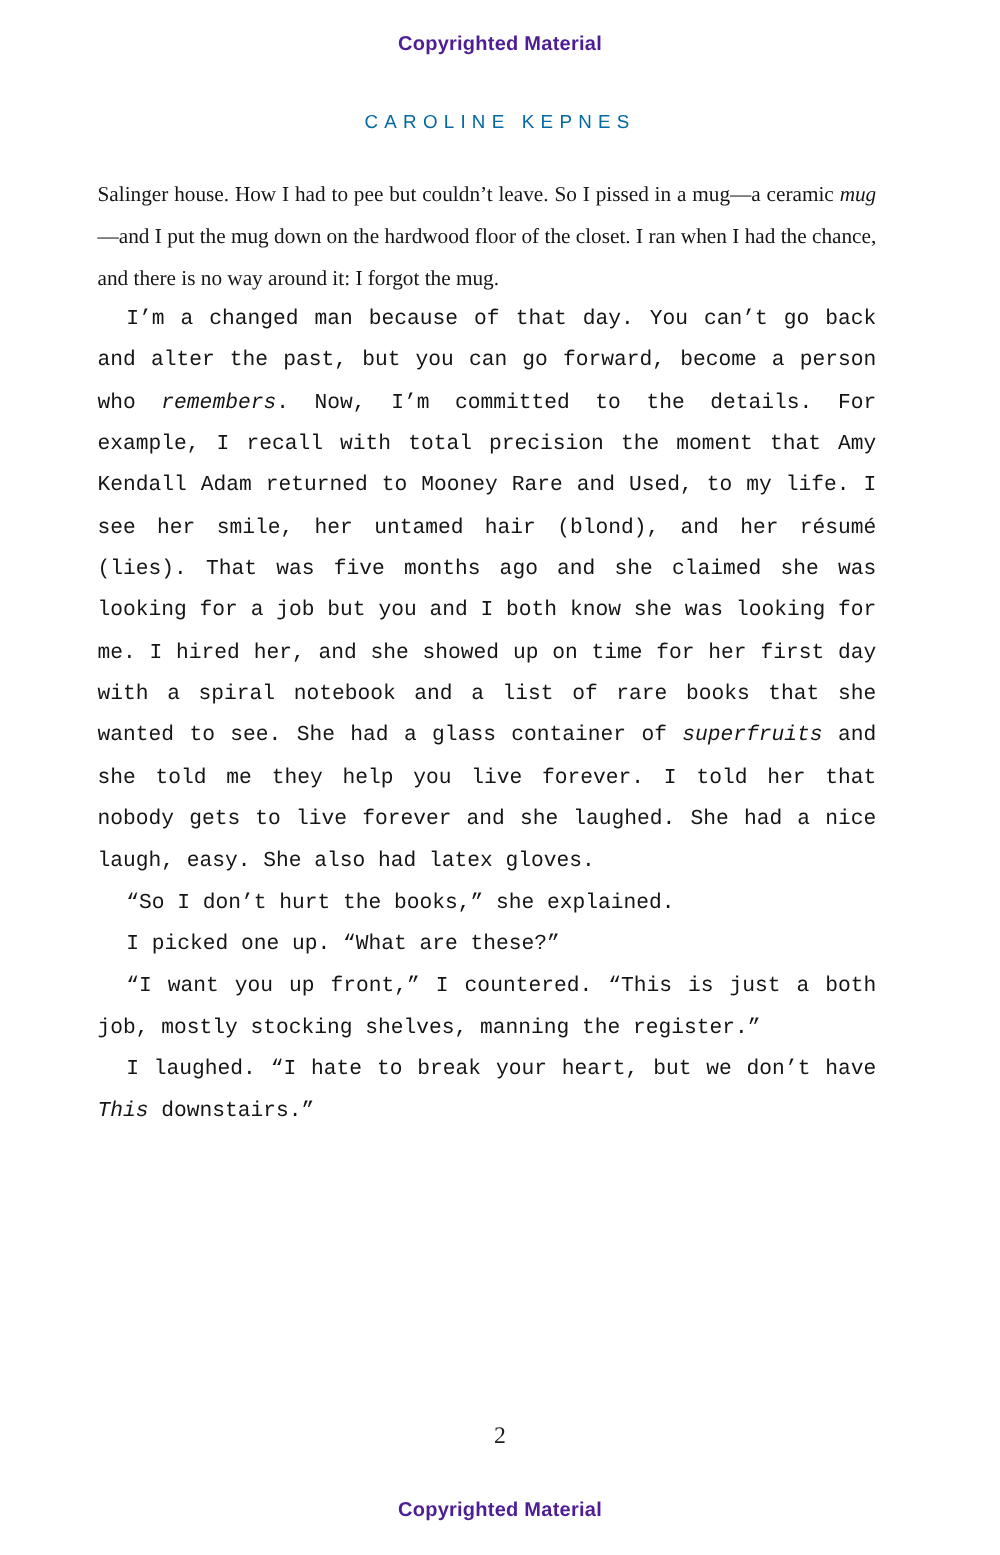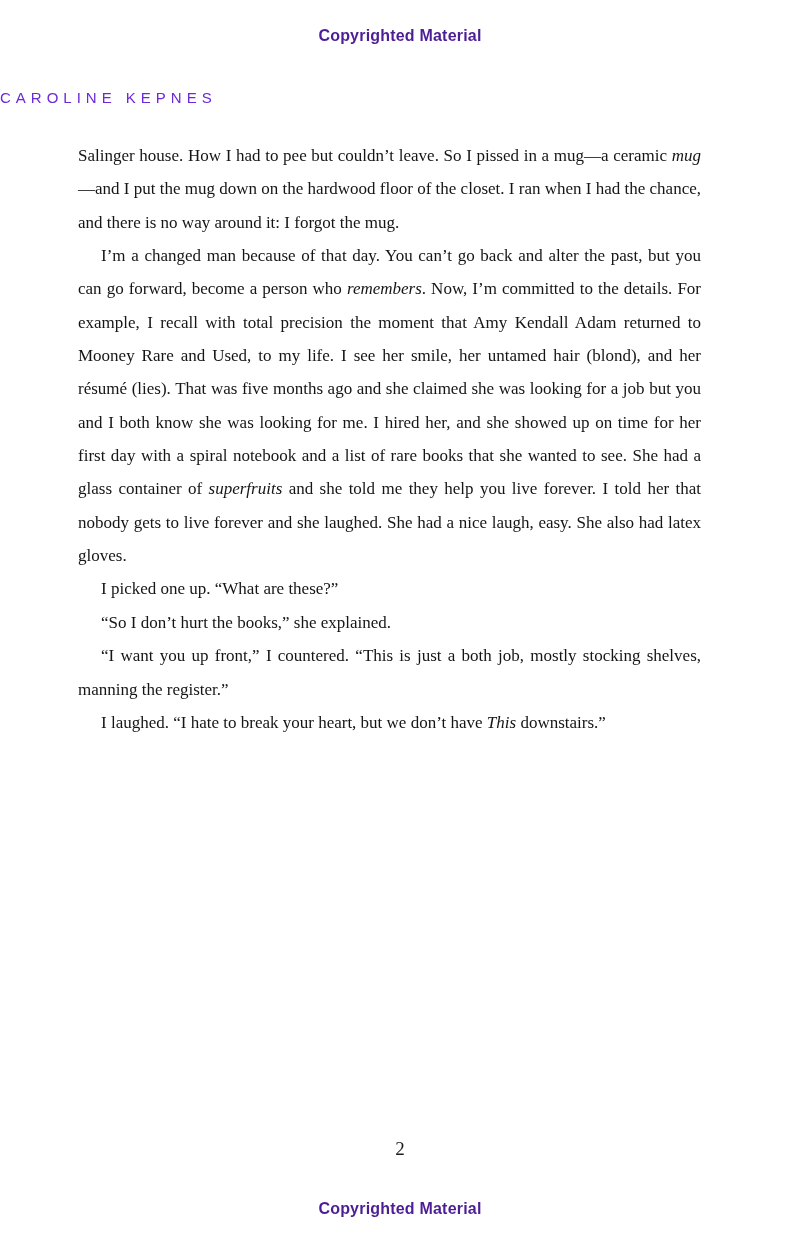--- a/index.html
+++ b/index.html
@@ -22,38 +22,38 @@
     font-weight: 700;
     font-size: 16px;
     color: #4c1d95;
     letter-spacing: 0.2px;
   }
   .notice-top { top: 27px; }
   .notice-bottom { top: 1200px; }
   .running-header {
     position: absolute;
     top: 89px; left: 0; width: 100%;
-    text-align: left;
+    text-align: center;
     font-family: "Liberation Sans", sans-serif;
     font-weight: 400;
     font-size: 15px;
     letter-spacing: 5px;
-    color: #6d28d9;
+    color: #0369a1;
   }
   .body-text {
     position: absolute;
     left: 78px; top: 139px;
     width: 623px;
     font-size: 17px;
     line-height: 33.35px;
     text-align: justify;
     color: #151515;
   }
   .para { margin: 0; padding: 0; }
-  .para.indent { text-indent: 23px; }
+  .para.indent { text-indent: 23px; font-family: Liberation Mono, monospace; }
   .it { font-style: italic; }
   .page-number {
     position: absolute;
     top: 1138px; left: 0; width: 100%;
     text-align: center;
     font-family: "Liberation Serif", serif;
     font-size: 19px;
     color: #1d1d1d;
   }
 </style>
@@ -62,22 +62,22 @@
 
 <div class="page">
 
   <div class="notice notice-top">Copyrighted Material</div>
 
   <div class="running-header">CAROLINE KEPNES</div>
 
   <div class="body-text">
       <p class="para"><span class="rm">Salinger house. How I had to pee but couldn’t leave. So I pissed in a mug—a ceramic </span><span class="it">mug</span><span class="rm">—and I put the mug down on the hardwood floor of the closet. I ran when I had the chance, and there is no way around it: I forgot the mug.</span></p>
       <p class="para indent"><span class="rm">I’m a changed man because of that day. You can’t go back and alter the past, but you can go forward, become a person who </span><span class="it">remembers</span><span class="rm">. Now, I’m committed to the details. For example, I recall with total precision the moment that Amy Kendall Adam returned to Mooney Rare and Used, to my life. I see her smile, her untamed hair (blond), and her résumé (lies). That was five months ago and she claimed she was looking for a job but you and I both know she was looking for me. I hired her, and she showed up on time for her first day with a spiral notebook and a list of rare books that she wanted to see. She had a glass container of </span><span class="it">superfruits</span><span class="rm"> and she told me they help you live forever. I told her that nobody gets to live forever and she laughed. She had a nice laugh, easy. She also had latex gloves.</span></p>
+      <p class="para indent"><span class="rm">“So I don’t hurt the books,” she explained.</span></p>
       <p class="para indent"><span class="rm">I picked one up. “What are these?”</span></p>
-      <p class="para indent"><span class="rm">“So I don’t hurt the books,” she explained.</span></p>
       <p class="para indent"><span class="rm">“I want you up front,” I countered. “This is just a both job, mostly stocking shelves, manning the register.”</span></p>
       <p class="para indent"><span class="rm">I laughed. “I hate to break your heart, but we don’t have </span><span class="it">This</span><span class="rm"> downstairs.”</span></p>
     </div>
 
   <div class="page-number">2</div>
 
   <div class="notice notice-bottom">Copyrighted Material</div>
 
 </div>
 

